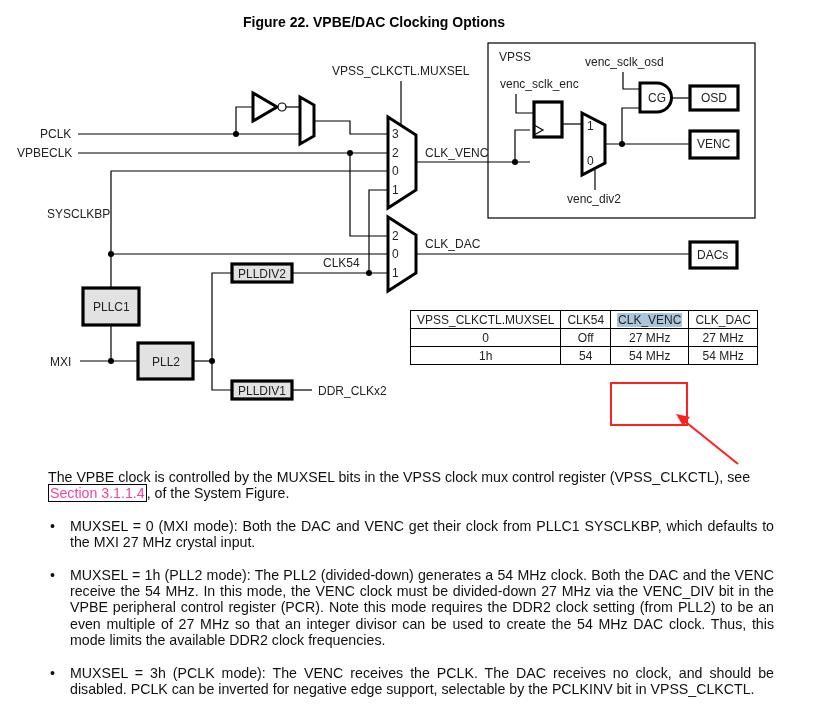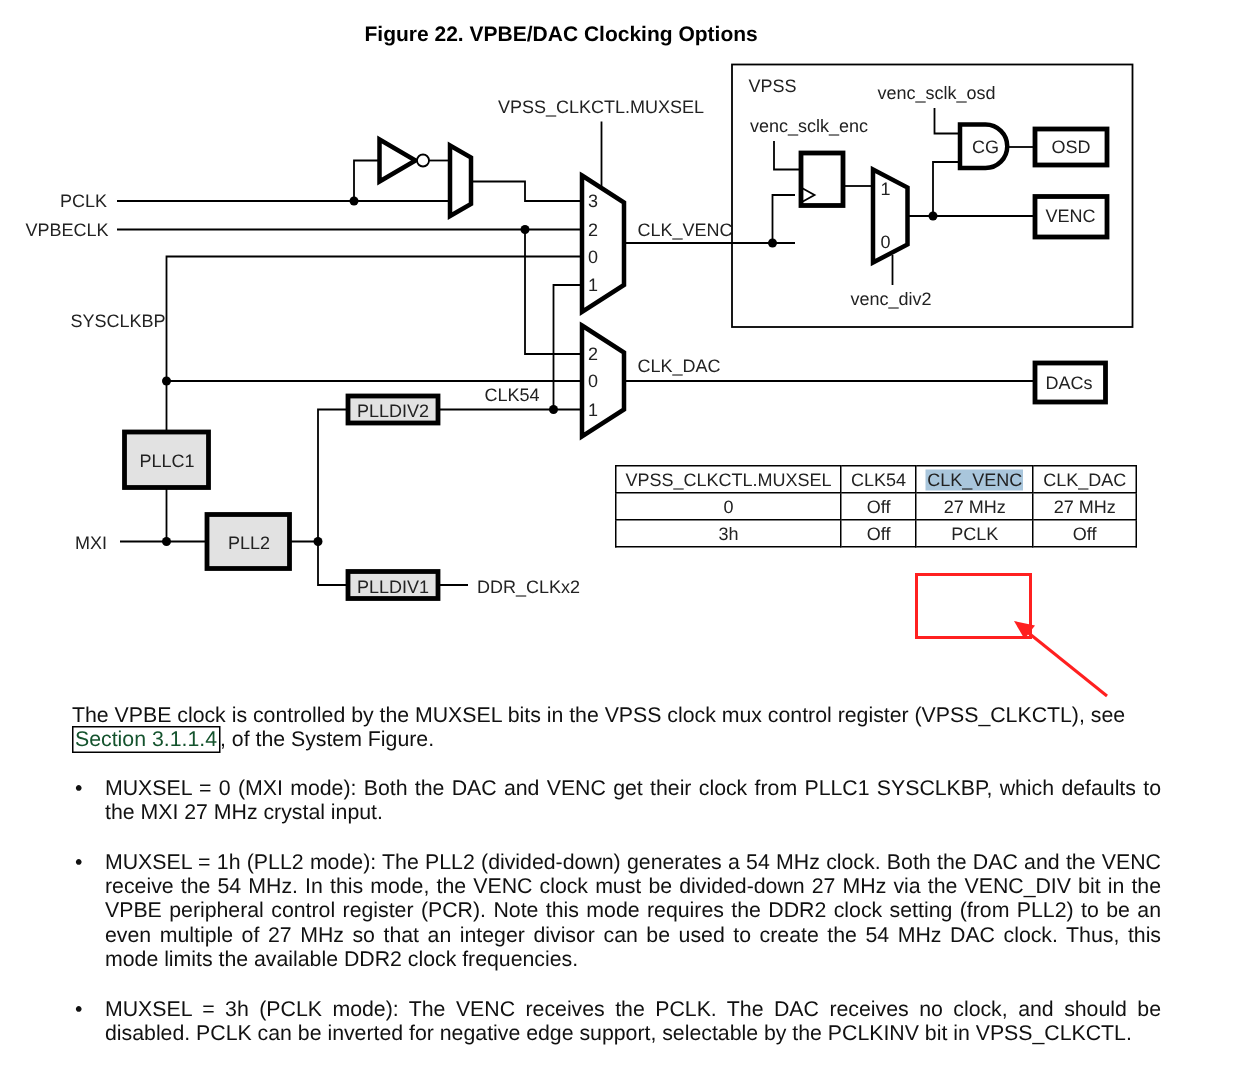--- a/index.html
+++ b/index.html
@@ -15,21 +15,21 @@
   #diagram .vpss { stroke: #000; stroke-width: 1.2; fill: none; }
   #diagram .mux { stroke: #000; stroke-width: 3; fill: #fff; }
   .tbl { position: absolute; left: 410px; top: 310px; border-collapse: collapse; font-size: 12px; }
   .tbl td, .tbl th { border: 1px solid #000; padding: 0 6px; height: 17px; text-align: center; font-weight: normal; color: #222; white-space: nowrap; }
   .tbl .hl { background: #a9c6dc; padding: 0 1px; }
   .text { position: absolute; left: 48px; top: 469px; width: 726px; font-size: 14.2px; line-height: 16.4px; color: #111; }
   .text p { margin: 0; }
   .text ul { margin: 2px 0 0 0; padding: 0; list-style: none; }
   .text li { position: relative; padding-left: 22px; margin-bottom: 4px; text-align: justify; margin-top: 16px; }
   .text li::before { content: "\2022"; position: absolute; left: 2px; top: 0; }
-  .link { color: #14532d; border: 1px solid #000; padding: 0 1px; text-decoration: none; }
+  .link { color: #ec4899; border: 1px solid #000; padding: 0 1px; text-decoration: none; }
   .annot { position: absolute; pointer-events: none; }
 </style>
 </head>
 <body>
 
 <svg id="diagram" width="832" height="465" viewBox="0 0 832 465">
   <text class="title" x="243" y="27">Figure 22. VPBE/DAC Clocking Options</text>
 
   <text x="40" y="138">PCLK</text>
   <text x="17" y="157">VPBECLK</text>
@@ -131,24 +131,24 @@
     <th><span class="hl">CLK_VENC</span></th>
     <th>CLK_DAC</th>
   </tr>
   <tr>
     <td>0</td>
     <td>Off</td>
     <td>27 MHz</td>
     <td>27 MHz</td>
   </tr>
   <tr>
-    <td>3h</td>
-    <td>Off</td>
-    <td>PCLK</td>
-    <td>Off</td>
+    <td>1h</td>
+    <td>54</td>
+    <td>54 MHz</td>
+    <td>54 MHz</td>
   </tr>
 </tbody>
   </table>
 
 <svg class="annot" width="832" height="727" style="left:0;top:0">
   <rect x="611" y="383" width="76" height="42" fill="none" stroke="#ff2020" stroke-width="2"></rect>
   <line x1="738" y1="464" x2="682" y2="419" stroke="#ff2020" stroke-width="2"></line>
   <polygon points="676,414 690,417 683,426" fill="#ff2020"></polygon>
 </svg>
 

